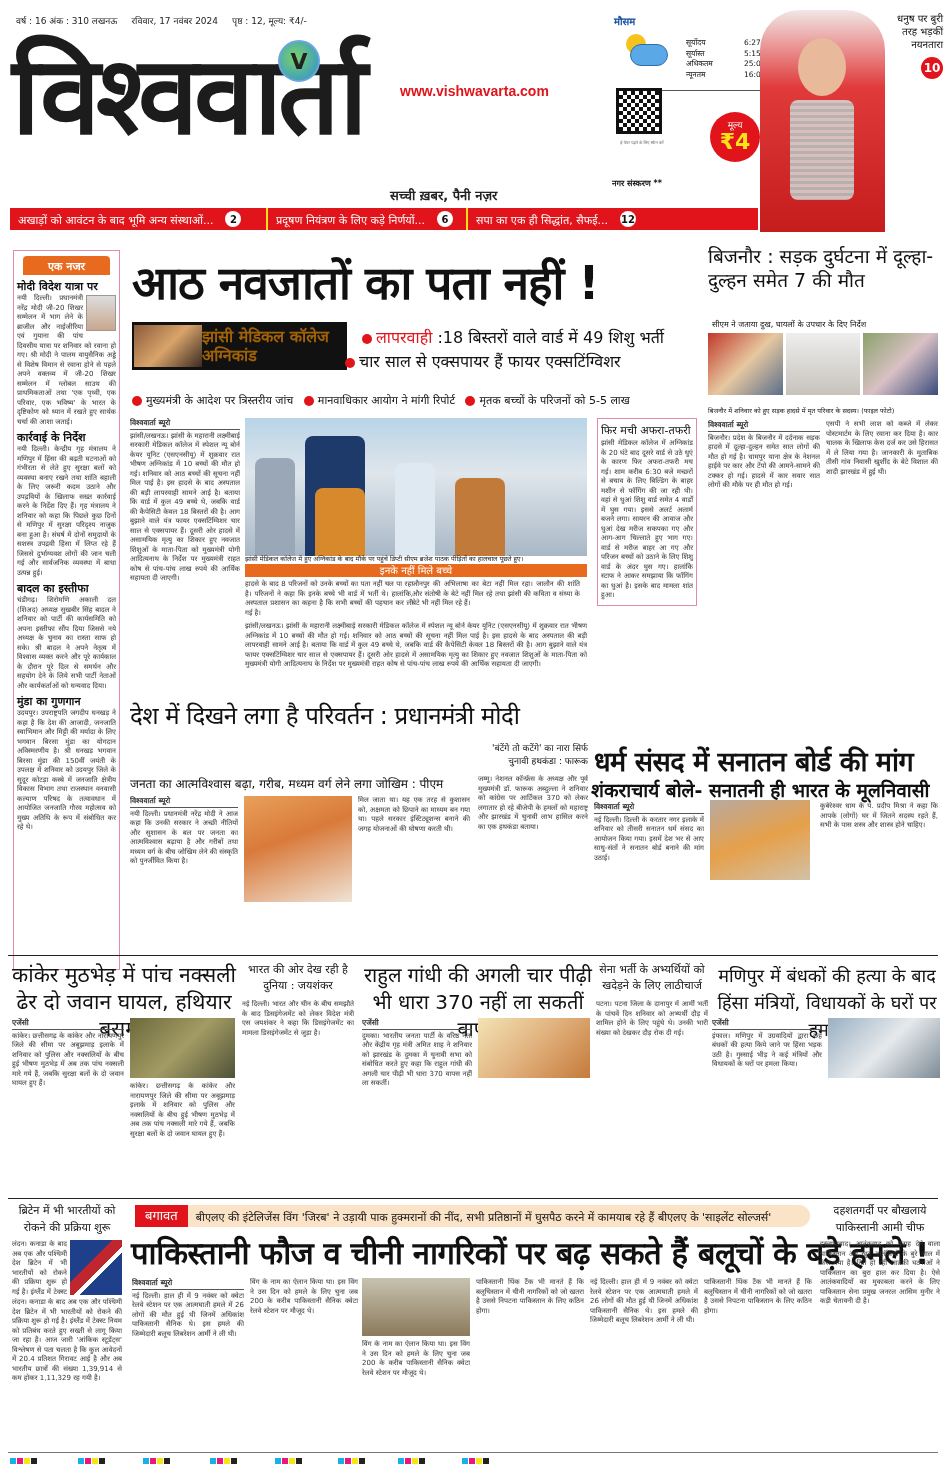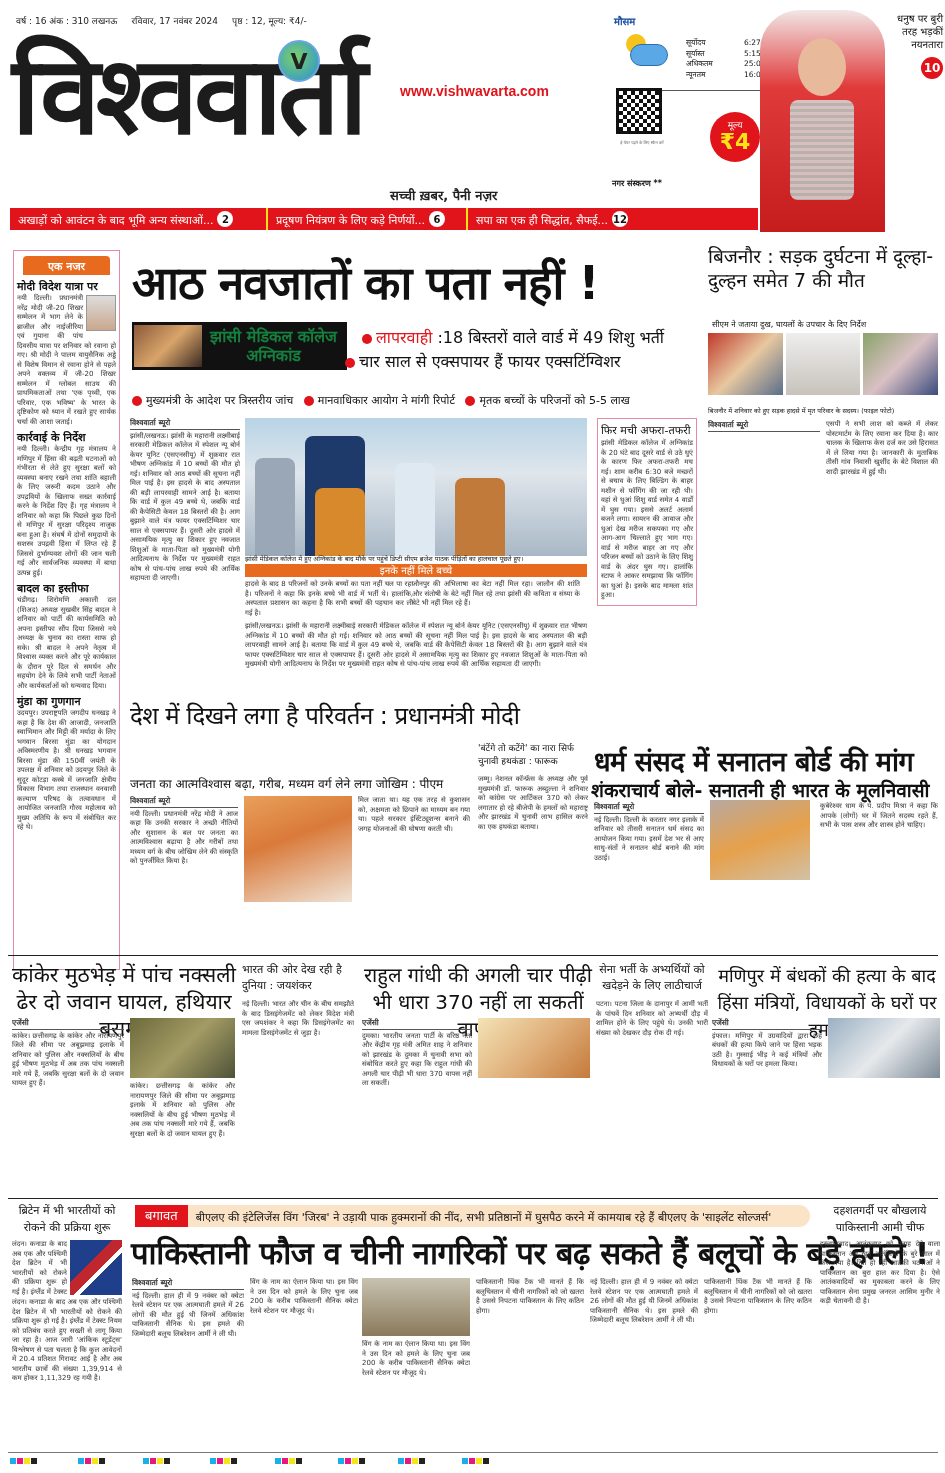--- a/index.html
+++ b/index.html
@@ -25,49 +25,49 @@
 .price{top:112px;left:710px;width:50px;height:50px;border-radius:50%;background:#e0141a;color:#fff;text-align:center}
 .price .m{font-size:9px;margin-top:6px}
 .price .v{font-size:22px;font-weight:bold;color:#ffe11a;line-height:22px}
 .edition{top:177px;left:612px;font-size:8px;font-weight:bold}
 .heroimg{top:10px;left:760px;width:125px;height:222px;background:linear-gradient(180deg,#f2e6e6 0,#e03a3a 35%,#c51c1c 100%);border-radius:40px 40px 0 0}
 .heroimg .face{position:absolute;top:28px;left:38px;width:48px;height:58px;border-radius:50%;background:#e8b99a}
 .heroimg .neck{position:absolute;top:90px;left:30px;width:64px;height:100px;background:repeating-linear-gradient(180deg,#d9d9d9 0 3px,#b5c7c2 3px 6px);border-radius:8px;opacity:.85}
 .herotxt{top:12px;left:888px;width:55px;text-align:right;font-size:10px;line-height:13px}
 .circ{display:inline-flex;width:22px;height:22px;border-radius:50%;background:#e0141a;color:#fff;font-weight:bold;font-size:12px;align-items:center;justify-content:center}
 .redbar{top:208px;left:10px;width:748px;height:22px;background:#e0141a;display:flex}
-.redbar .seg{display:flex;align-items:center;gap:4px;color:#fff;font-size:11px;padding:0 8px;border-right:2px solid #ffe11a;white-space:nowrap}
+.redbar .seg{display:flex;align-items:center;gap:12px;color:#fff;font-size:11px;padding:0 8px;border-right:2px solid #ffe11a;white-space:nowrap}
 .redbar .seg .n{display:inline-flex;width:16px;height:16px;border-radius:50%;background:#fff;color:#111;font-weight:bold;font-size:10px;align-items:center;justify-content:center}
 .leftbox{top:250px;left:13px;width:107px;height:720px;border:1.5px solid #e58ca3;padding:3px}
 .eknazar{background:#e86a1e;color:#fff;font-weight:bold;text-align:center;font-size:11px;padding:2px 0;margin:2px 6px 3px;border-radius:4px 4px 0 0}
 .lh{font-size:11px;font-weight:bold;color:#111;margin:2px 0 1px}
 .modi-thumb{float:right;width:30px;height:36px;background:linear-gradient(#ddd,#c9a78d);margin:1px 0 2px 3px;border:1px solid #999}
 .mainhead{top:250px;left:132px;font-size:46px;font-weight:bold;letter-spacing:-1px;white-space:nowrap}
 .jhansi{top:322px;left:132px;width:215px;height:48px;background:#111;display:flex;align-items:center;padding:2px}
 .jhansi .ph{width:68px;height:42px;background:linear-gradient(135deg,#8a5a3a,#d9a46a,#3a2a22)}
-.jhansi .tx{color:#15803d;font-weight:bold;font-size:16px;line-height:19px;text-align:center;flex:1}
+.jhansi .tx{color:#a16207;font-weight:bold;font-size:16px;line-height:19px;flex:1}
 .bul{font-size:16px;white-space:nowrap}
 .dot{display:inline-block;width:10px;height:10px;border-radius:50%;background:#e0141a;margin-right:4px;vertical-align:middle}
 .red{color:#e0141a}
 .sub3{top:392px;left:132px;font-size:11px;white-space:nowrap}
 .photoA{top:418px;left:245px;width:342px;height:138px;background:linear-gradient(180deg,#b8d4e6 0,#dfe6ec 40%,#a9b8c6 100%)}
 .photoA .fig{position:absolute;border-radius:8px 8px 0 0}
 .cap{font-size:6.5px;color:#222}
 .orangebar{top:560px;left:245px;width:342px;height:13px;background:#e86a1e;color:#fff;text-align:center;font-size:10px;line-height:13px}
 .sidebox{top:418px;left:597px;width:100px;height:188px;border:1.5px solid #e58ca3;padding:3px}
 .sidebox h4{font-size:11px;font-weight:normal;margin-bottom:2px}
 .bij-h{top:244px;left:708px;width:235px;font-size:19px;line-height:24px}
 .bij-sub{top:318px;left:712px;font-size:8px}
 .bij-ph{top:333px;left:708px;width:230px;height:62px;display:flex;gap:3px}
 .bij-ph div{flex:1}
 .hr{border-top:1px solid #222}
 .pm-h{top:698px;left:130px;font-size:24px;white-space:nowrap;letter-spacing:-0.5px}
 .pm-sub{top:775px;left:130px;font-size:12px;white-space:nowrap}
 .modi-ph{top:796px;left:244px;width:108px;height:106px;background:linear-gradient(160deg,#e9a05a 0,#d97a3a 40%,#efe3d6 100%)}
-.faruk{top:742px;left:478px;width:110px;text-align:left;font-size:9px;line-height:13px}
+.faruk{top:742px;left:478px;width:110px;text-align:right;font-size:9px;line-height:13px}
 .dharm-h{top:742px;left:594px;font-size:27px;font-weight:bold;white-space:nowrap;letter-spacing:-0.5px}
 .dharm-sub{top:777px;left:591px;font-size:19px;font-weight:bold;white-space:nowrap}
 .dharm-ph{top:800px;left:710px;width:100px;height:80px;background:linear-gradient(160deg,#b8a9a0,#e6a04a 50%,#d2c1a6)}
 .h2{font-size:20px;line-height:27px;text-align:center}
 .ph-g{background:linear-gradient(135deg,#6c6a3c,#a39b64,#4e5238)}
 .bottom-line{top:1452px;left:8px;width:930px;border-top:1.5px solid #777}
 .reg{top:1458px;display:flex;gap:1px;align-items:center}
 .reg i{display:inline-block;width:6px;height:6px}
 .bagavat-bar{top:1205px;left:135px;width:675px;height:22px;background:#fbe3c8;border-radius:0 12px 12px 0;display:flex;align-items:center}
 .bagavat-bar .tag{background:#e0141a;color:#fff;font-size:13px;padding:2px 10px;margin-right:8px;height:22px;line-height:18px}
@@ -198,20 +198,21 @@
 <div class="abs bij-h">बिजनौर : सड़क दुर्घटना में दूल्हा-दुल्हन समेत 7 की मौत</div>
 <div class="abs bij-sub">सीएम ने जताया दुख, घायलों के उपचार के दिए निर्देश</div>
 <div class="abs bij-ph">
   <div style="background:linear-gradient(135deg,#c0392b,#e7c8a0 50%,#5a6e8a)"></div>
   <div style="background:linear-gradient(180deg,#eee,#c7c2bb)"></div>
   <div style="background:linear-gradient(135deg,#8aa36a,#d9c0c4 50%,#3a4c7c)"></div>
 </div>
 <div class="abs cap" style="top:406px;left:708px;width:230px">बिजनौर में शनिवार को हुए सड़क हादसे में मृत परिवार के सदस्य। (फाइल फोटो)</div>
 <div class="col small" style="top:420px;left:708px;width:112px;height:280px;overflow:hidden">
   <div class="byline">विश्ववार्ता ब्यूरो</div>
+  <div>बिजनौर। प्रदेश के बिजनौर में दर्दनाक सड़क हादसे में दूल्हा-दुल्हन समेत सात लोगों की मौत हो गई है। धामपुर थाना क्षेत्र के नेशनल हाईवे पर कार और टेंपो की आमने-सामने की टक्कर हो गई। हादसे में कार सवार सात लोगों की मौके पर ही मौत हो गई।</div>
 </div>
 <div class="col small" style="top:420px;left:826px;width:112px;height:280px;overflow:hidden">एसपी ने सभी लाश को कब्जे में लेकर पोस्टमार्टम के लिए रवाना कर दिया है। कार चालक के खिलाफ केस दर्ज कर उसे हिरासत में ले लिया गया है। जानकारी के मुताबिक तीसी गांव निवासी खुर्शीद के बेटे विशाल की शादी झारखंड में हुई थी।</div>
 
 <div class="abs pm-h">देश में दिखने लगा है परिवर्तन : प्रधानमंत्री मोदी</div>
 <div class="abs pm-sub">जनता का आत्मविश्वास बढ़ा, गरीब, मध्यम वर्ग लेने लगा जोखिम : पीएम</div>
 <div class="col small" style="top:796px;left:130px;width:108px;height:150px;overflow:hidden">
   <div class="byline">विश्ववार्ता ब्यूरो</div>
   <div>नयी दिल्ली। प्रधानमंत्री नरेंद्र मोदी ने आज कहा कि उनकी सरकार ने अच्छी नीतियों और सुशासन के बल पर जनता का आत्मविश्वास बढ़ाया है और गरीबों तथा मध्यम वर्ग के बीच जोखिम लेने की संस्कृति को पुनर्जीवित किया है।</div>
 </div>
 <div class="abs modi-ph"></div>
@@ -232,21 +233,21 @@
 <div class="abs hr" style="top:955px;left:8px;width:930px"></div>
 
 <div class="abs h2" style="top:962px;left:10px;width:228px;font-size:21px">कांकेर मुठभेड़ में पांच नक्सली ढेर दो जवान घायल, हथियार बरामद</div>
 <div class="col small" style="top:1018px;left:12px;width:112px;height:180px;overflow:hidden">
   <div class="byline">एजेंसी</div>
   <div>कांकेर। छत्तीसगढ़ के कांकेर और नारायणपुर जिले की सीमा पर अबूझमाड़ इलाके में शनिवार को पुलिस और नक्सलियों के बीच हुई भीषण मुठभेड़ में अब तक पांच नक्सली मारे गये हैं, जबकि सुरक्षा बलों के दो जवान घायल हुए हैं।</div>
 </div>
 <div class="abs ph-g" style="top:1018px;left:130px;width:105px;height:60px"></div>
 <div class="col small" style="top:1082px;left:130px;width:105px;height:115px;overflow:hidden">कांकेर। छत्तीसगढ़ के कांकेर और नारायणपुर जिले की सीमा पर अबूझमाड़ इलाके में शनिवार को पुलिस और नक्सलियों के बीच हुई भीषण मुठभेड़ में अब तक पांच नक्सली मारे गये हैं, जबकि सुरक्षा बलों के दो जवान घायल हुए हैं।</div>
 
-<div class="abs" style="top:962px;left:242px;width:112px;text-align:left;font-size:11px;line-height:16px">भारत की ओर देख रही है दुनिया : जयशंकर</div>
+<div class="abs" style="top:962px;left:242px;width:112px;text-align:center;font-size:11px;line-height:16px">भारत की ओर देख रही है दुनिया : जयशंकर</div>
 <div class="col small" style="top:1000px;left:242px;width:112px;height:195px;overflow:hidden">नई दिल्ली। भारत और चीन के बीच समझौते के बाद डिसइंगेजमेंट को लेकर विदेश मंत्री एस जयशंकर ने कहा कि डिसइंगेजमेंट का मामला डिसइंगेजमेंट से जुड़ा है।</div>
 
 <div class="abs h2" style="top:962px;left:362px;width:232px">राहुल गांधी की अगली चार पीढ़ी भी धारा 370 नहीं ला सकतीं वापस</div>
 <div class="col small" style="top:1018px;left:362px;width:110px;height:180px;overflow:hidden">
   <div class="byline">एजेंसी</div>
   <div>दुमका। भारतीय जनता पार्टी के वरिष्ठ नेता और केंद्रीय गृह मंत्री अमित शाह ने शनिवार को झारखंड के दुमका में चुनावी सभा को संबोधित करते हुए कहा कि राहुल गांधी की अगली चार पीढ़ी भी धारा 370 वापस नहीं ला सकतीं।</div>
 </div>
 <div class="abs" style="top:1018px;left:478px;width:112px;height:60px;background:linear-gradient(135deg,#f3e3b5,#e0b07c 50%,#c57a3a)"></div>
 
 <div class="abs" style="top:962px;left:596px;width:112px;text-align:center;font-size:11px;line-height:16px">सेना भर्ती के अभ्यर्थियों को खदेड़ने के लिए लाठीचार्ज</div>

